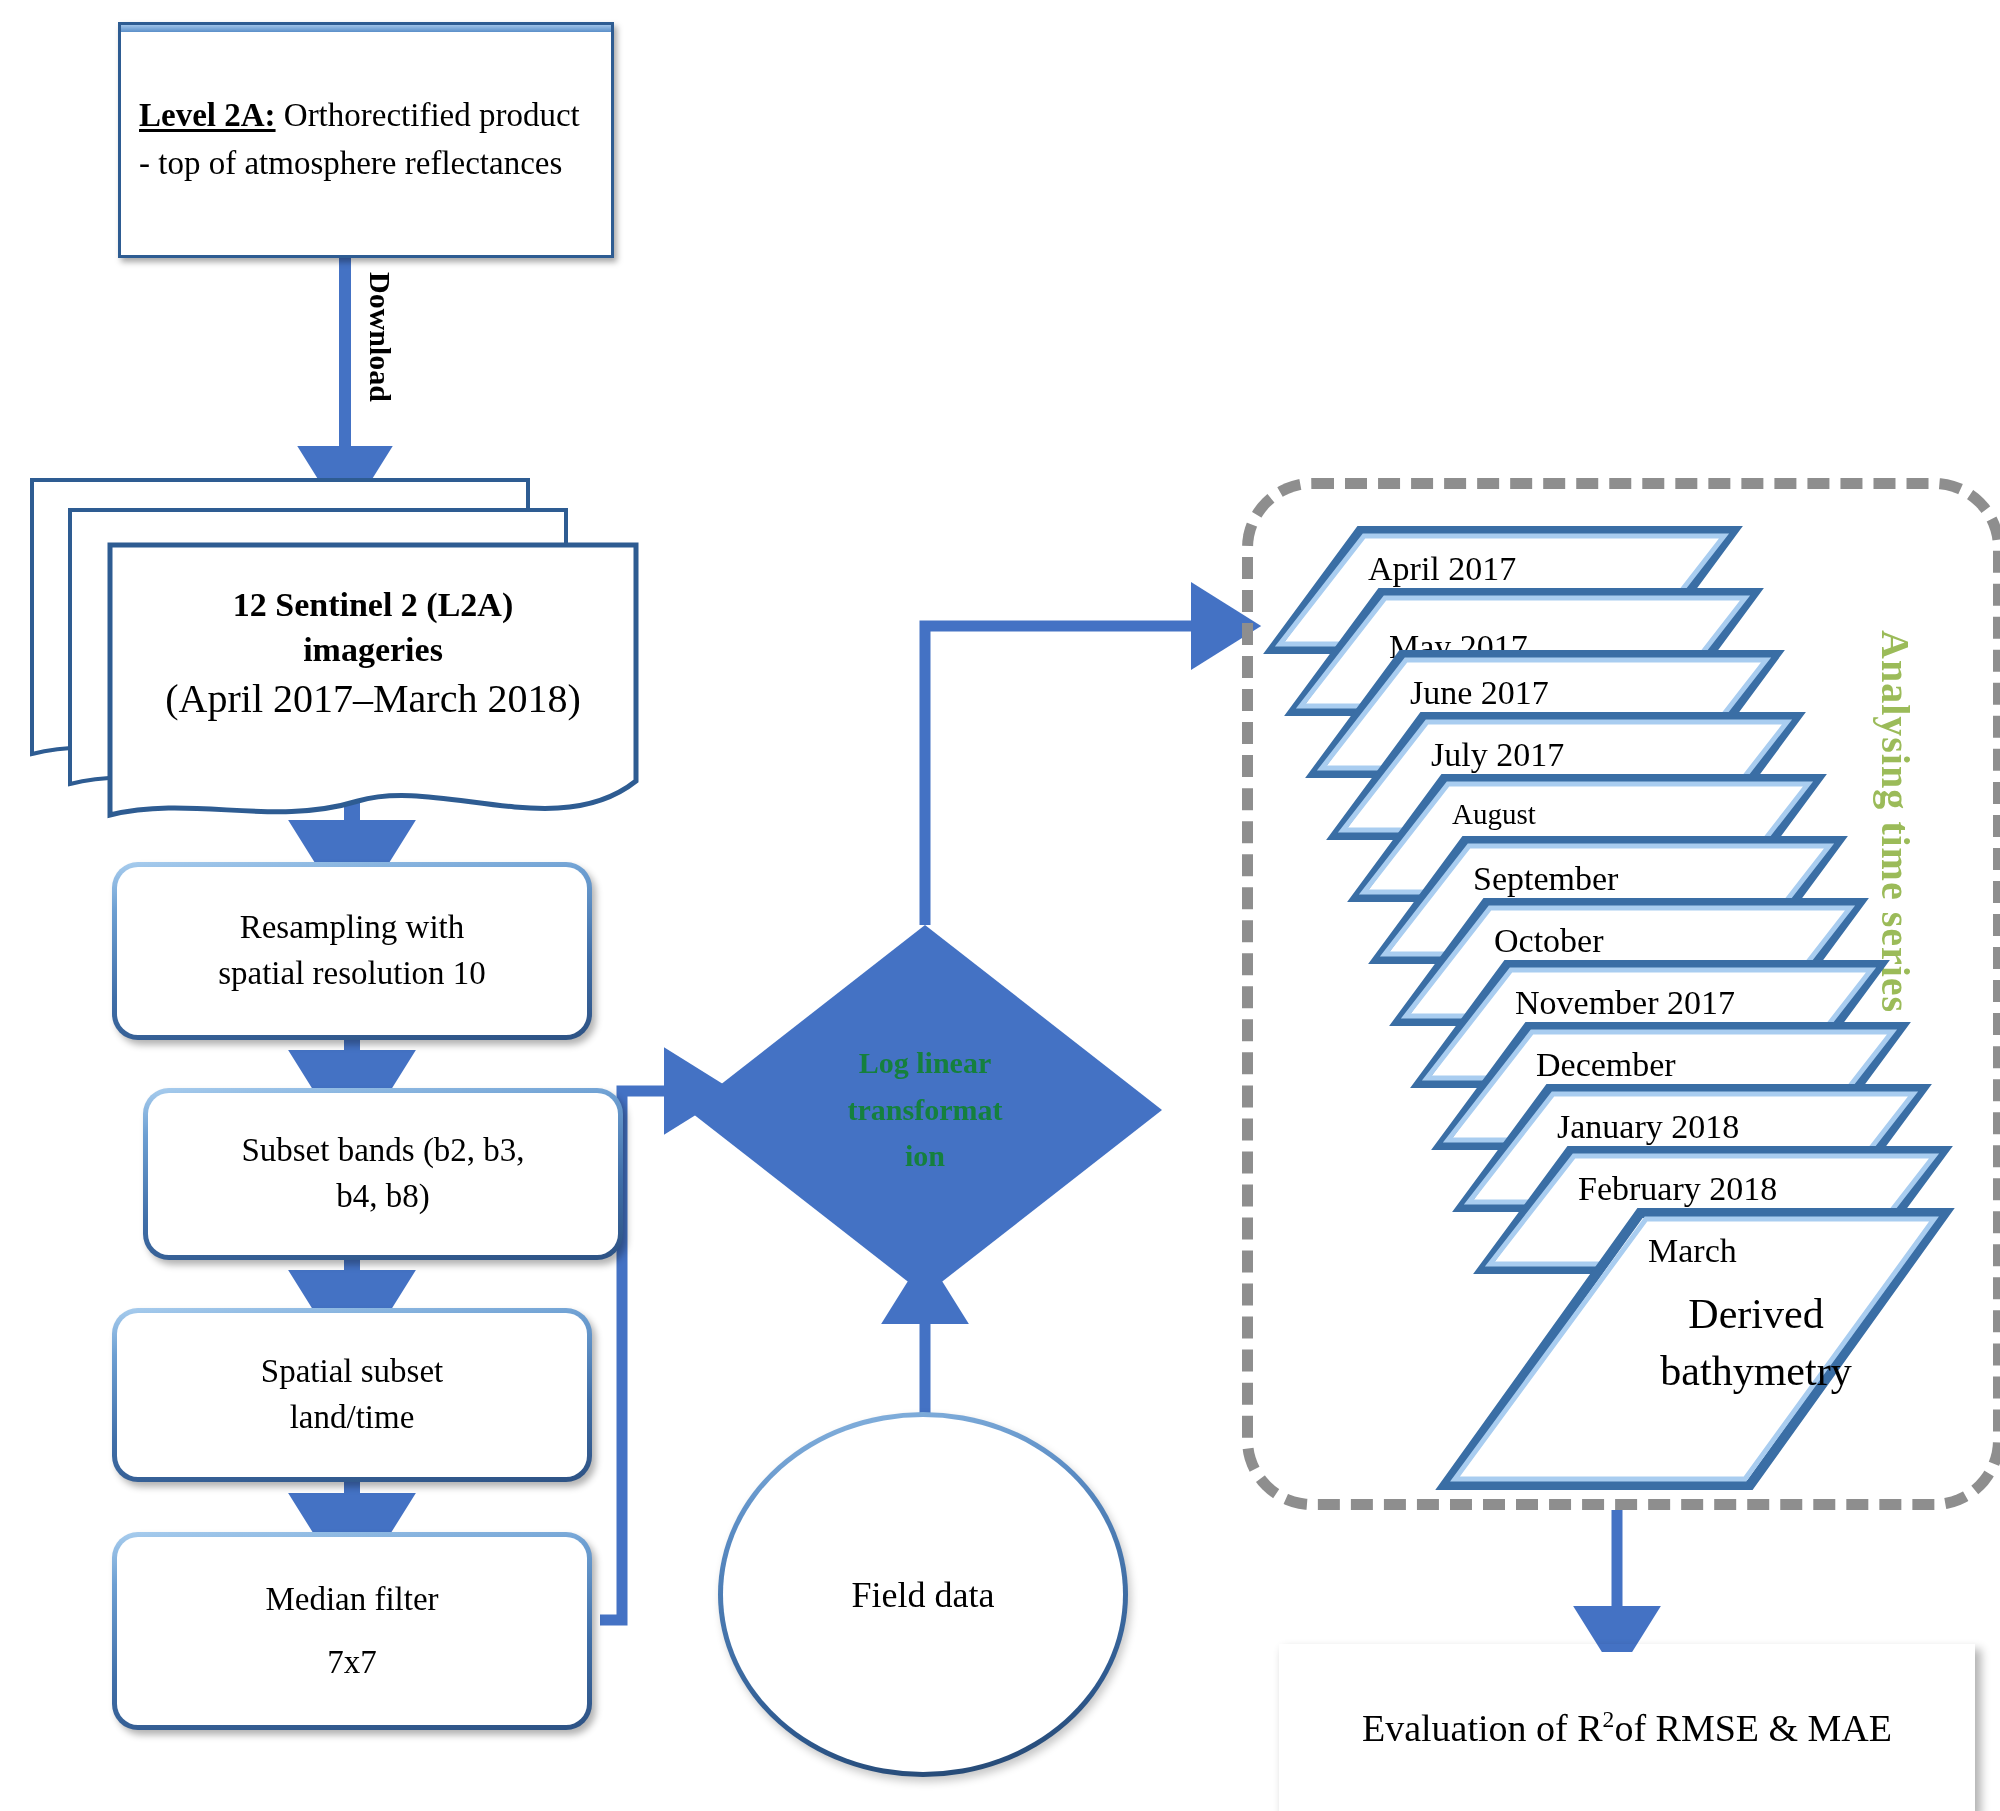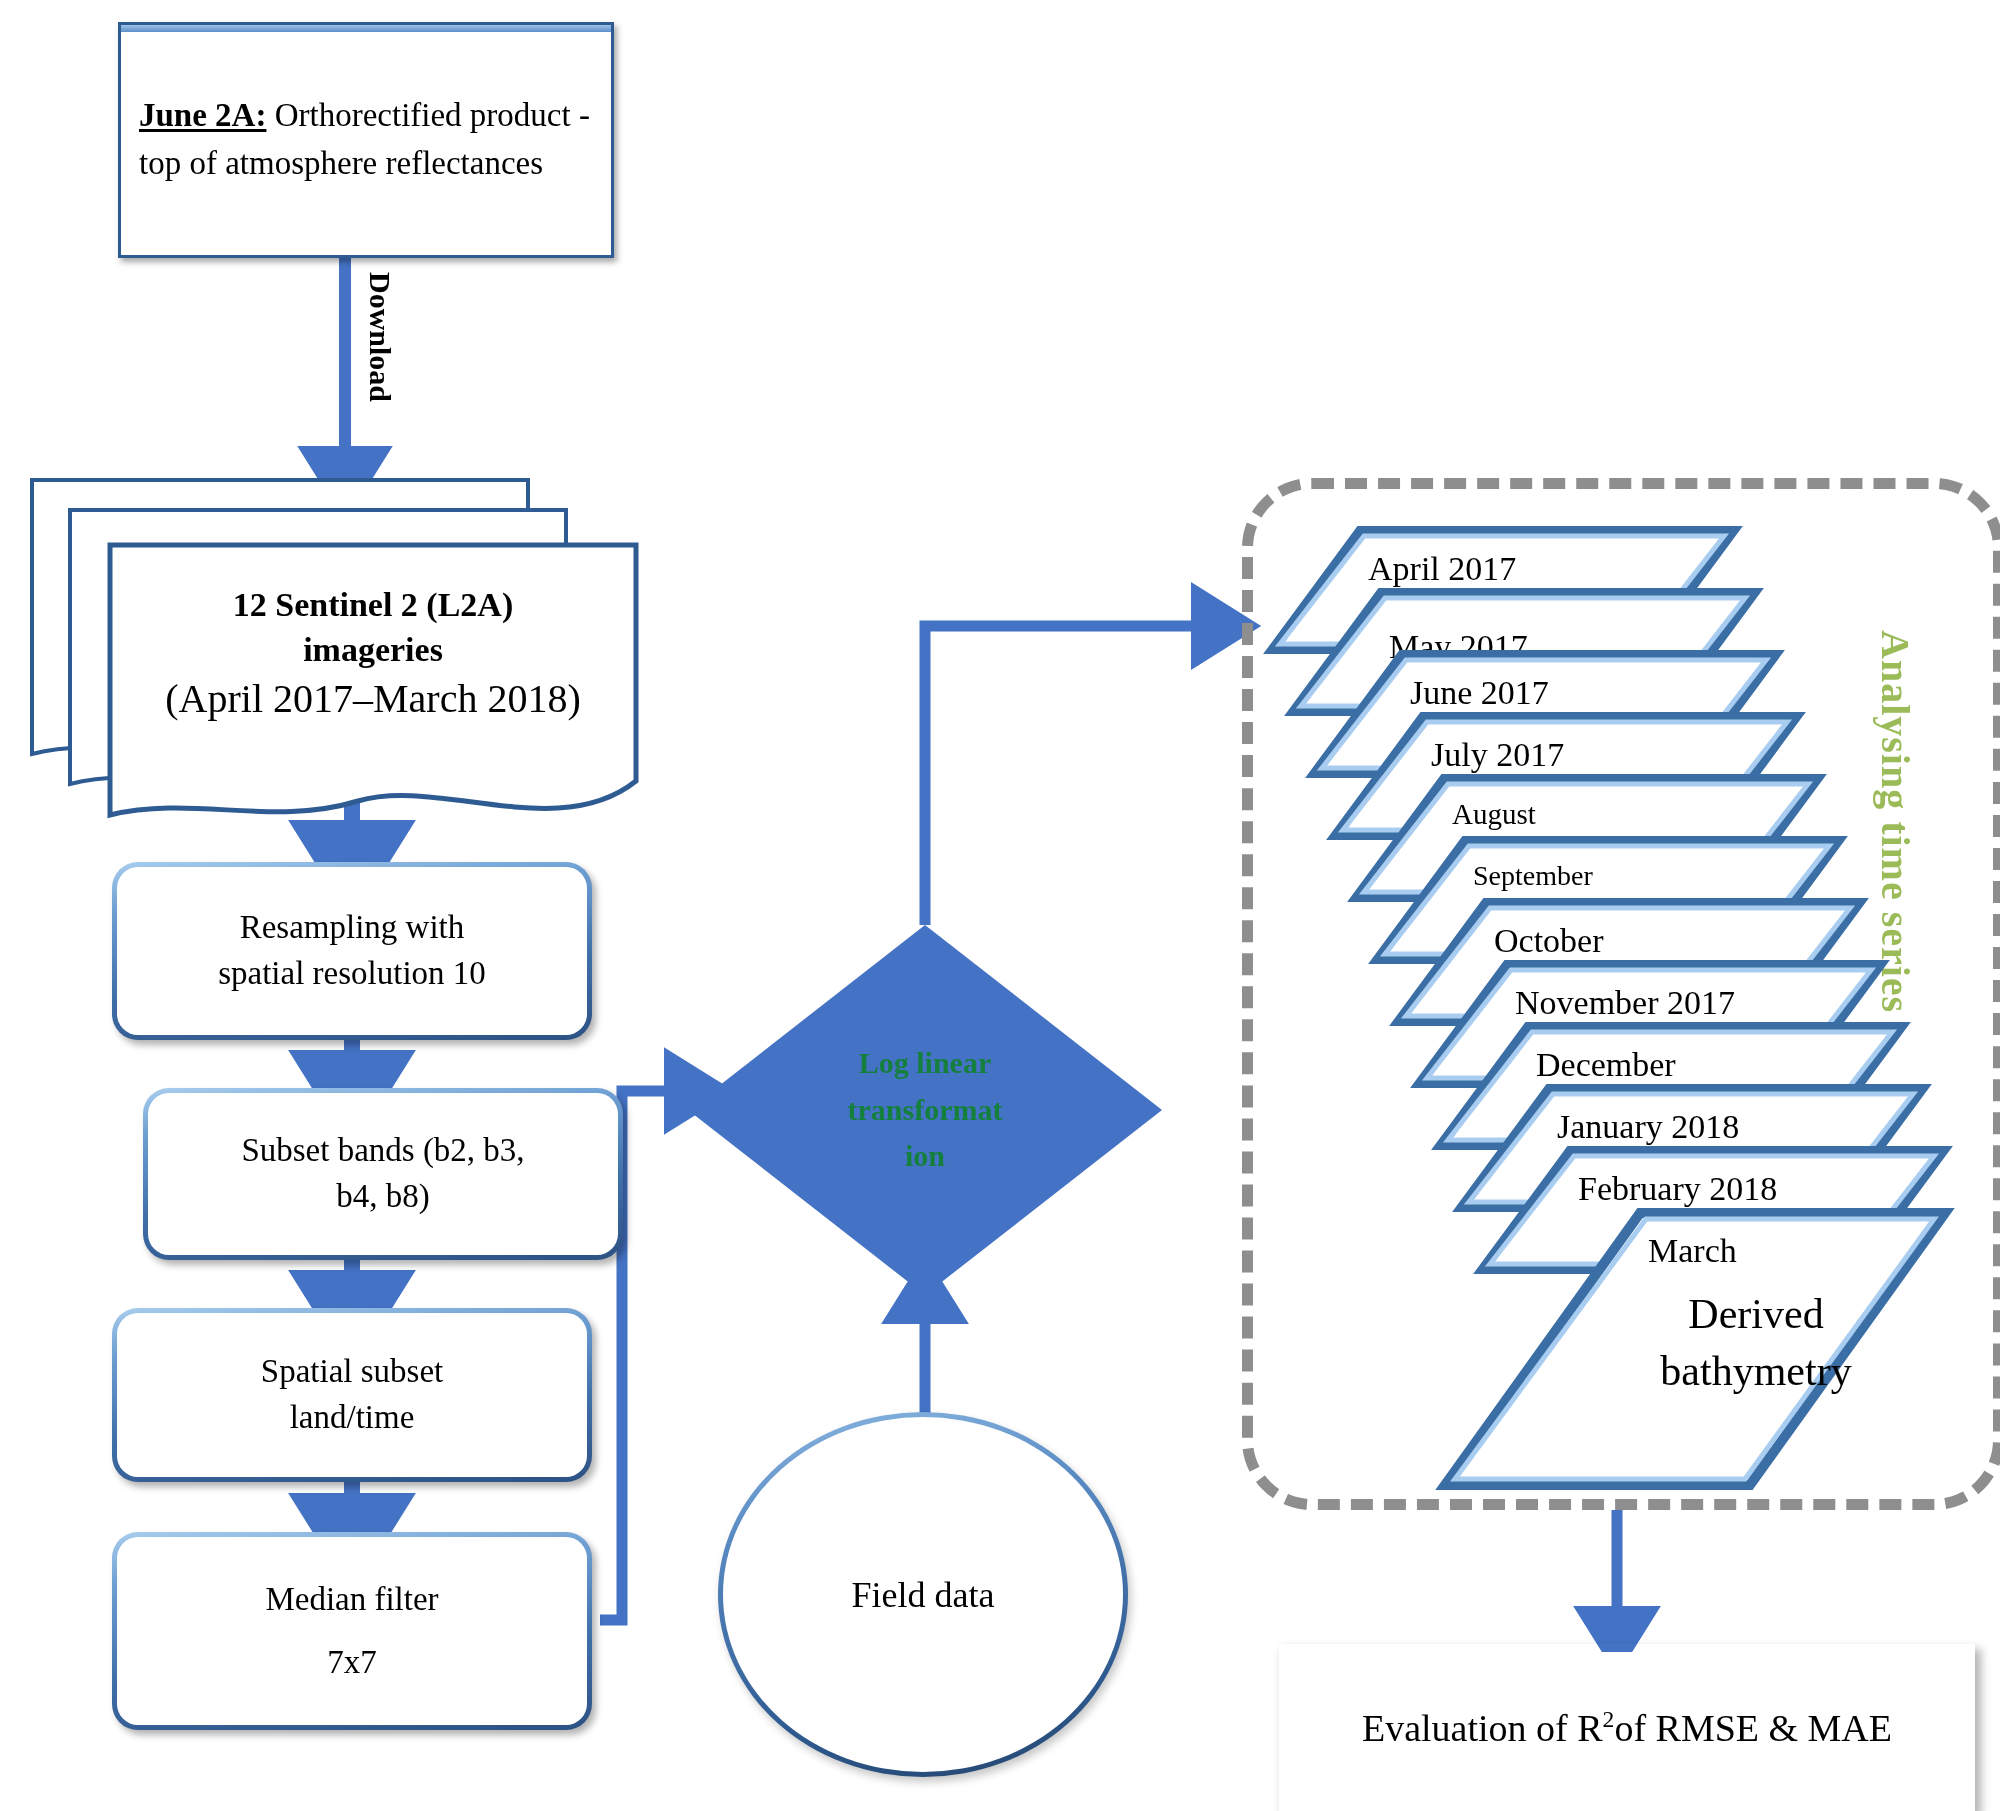--- a/index.html
+++ b/index.html
@@ -118,21 +118,21 @@
     <line x1="925" y1="1420" x2="925" y2="1300" stroke="#4472C4" stroke-width="11" marker-end="url(#ah)"></line>
 
     <path d="M 925 925 L 925 626 L 1215 626" fill="none" stroke="#4472C4" stroke-width="11" marker-end="url(#ah)"></path>
 
     <line x1="1617" y1="1510" x2="1617" y2="1630" stroke="#4472C4" stroke-width="11" marker-end="url(#ah)"></line>
   </svg>
 
   <div class="boxL2" style="left:118px;top:22px;width:490px;height:230px;">
     <div class="boxL2-inner" style="font-size:33px;line-height:1.45;">
       <span>
-        <b><u>June 2A:</u></b><span> Orthorectified product - top of atmosphere reflectances</span>
+        <b><u>Level 2A:</u></b><span> Orthorectified product - top of atmosphere reflectances</span>
       </span>
     </div>
   </div>
 
   <div class="vtext-rot" style="left:363px;top:272px;font-size:30px;">Download</div>
 
   <div class="docshape" style="left:30px;top:478px;width:500px;height:290px;">
     <svg width="500" height="290" viewBox="0 0 500 290">
       <path d="M2,2 H498 V244 C430,300 320,238 250,262 C160,292 80,256 2,276 Z" fill="#ffffff" stroke="#2e5c92" stroke-width="4"></path>
     </svg>
@@ -238,21 +238,21 @@
       <path d="M96,10 H456 L372,118 H12 Z" fill="none" stroke="#a9cdf0" stroke-width="5"></path>
     </svg>
     <div class="ptext" style="left:100px;top:24px;font-size:29px;">August</div>
   </div>
 
   <div class="para" style="left:1373px;top:836px;width:470px;height:128px;">
     <svg width="470" height="128" viewBox="0 0 470 128">
       <path d="M92,5 H465 L378,123 H5 Z" fill="#fff" stroke="#3a6ea5" stroke-width="10" stroke-linejoin="miter"></path>
       <path d="M96,10 H456 L372,118 H12 Z" fill="none" stroke="#a9cdf0" stroke-width="5"></path>
     </svg>
-    <div class="ptext" style="left:100px;top:24px;font-size:28px;">September</div>
+    <div class="ptext" style="left:100px;top:24px;font-size:34px;">September</div>
   </div>
 
   <div class="para" style="left:1394px;top:898px;width:470px;height:128px;">
     <svg width="470" height="128" viewBox="0 0 470 128">
       <path d="M92,5 H465 L378,123 H5 Z" fill="#fff" stroke="#3a6ea5" stroke-width="10" stroke-linejoin="miter"></path>
       <path d="M96,10 H456 L372,118 H12 Z" fill="none" stroke="#a9cdf0" stroke-width="5"></path>
     </svg>
     <div class="ptext" style="left:100px;top:24px;font-size:34px;">October</div>
   </div>
 

